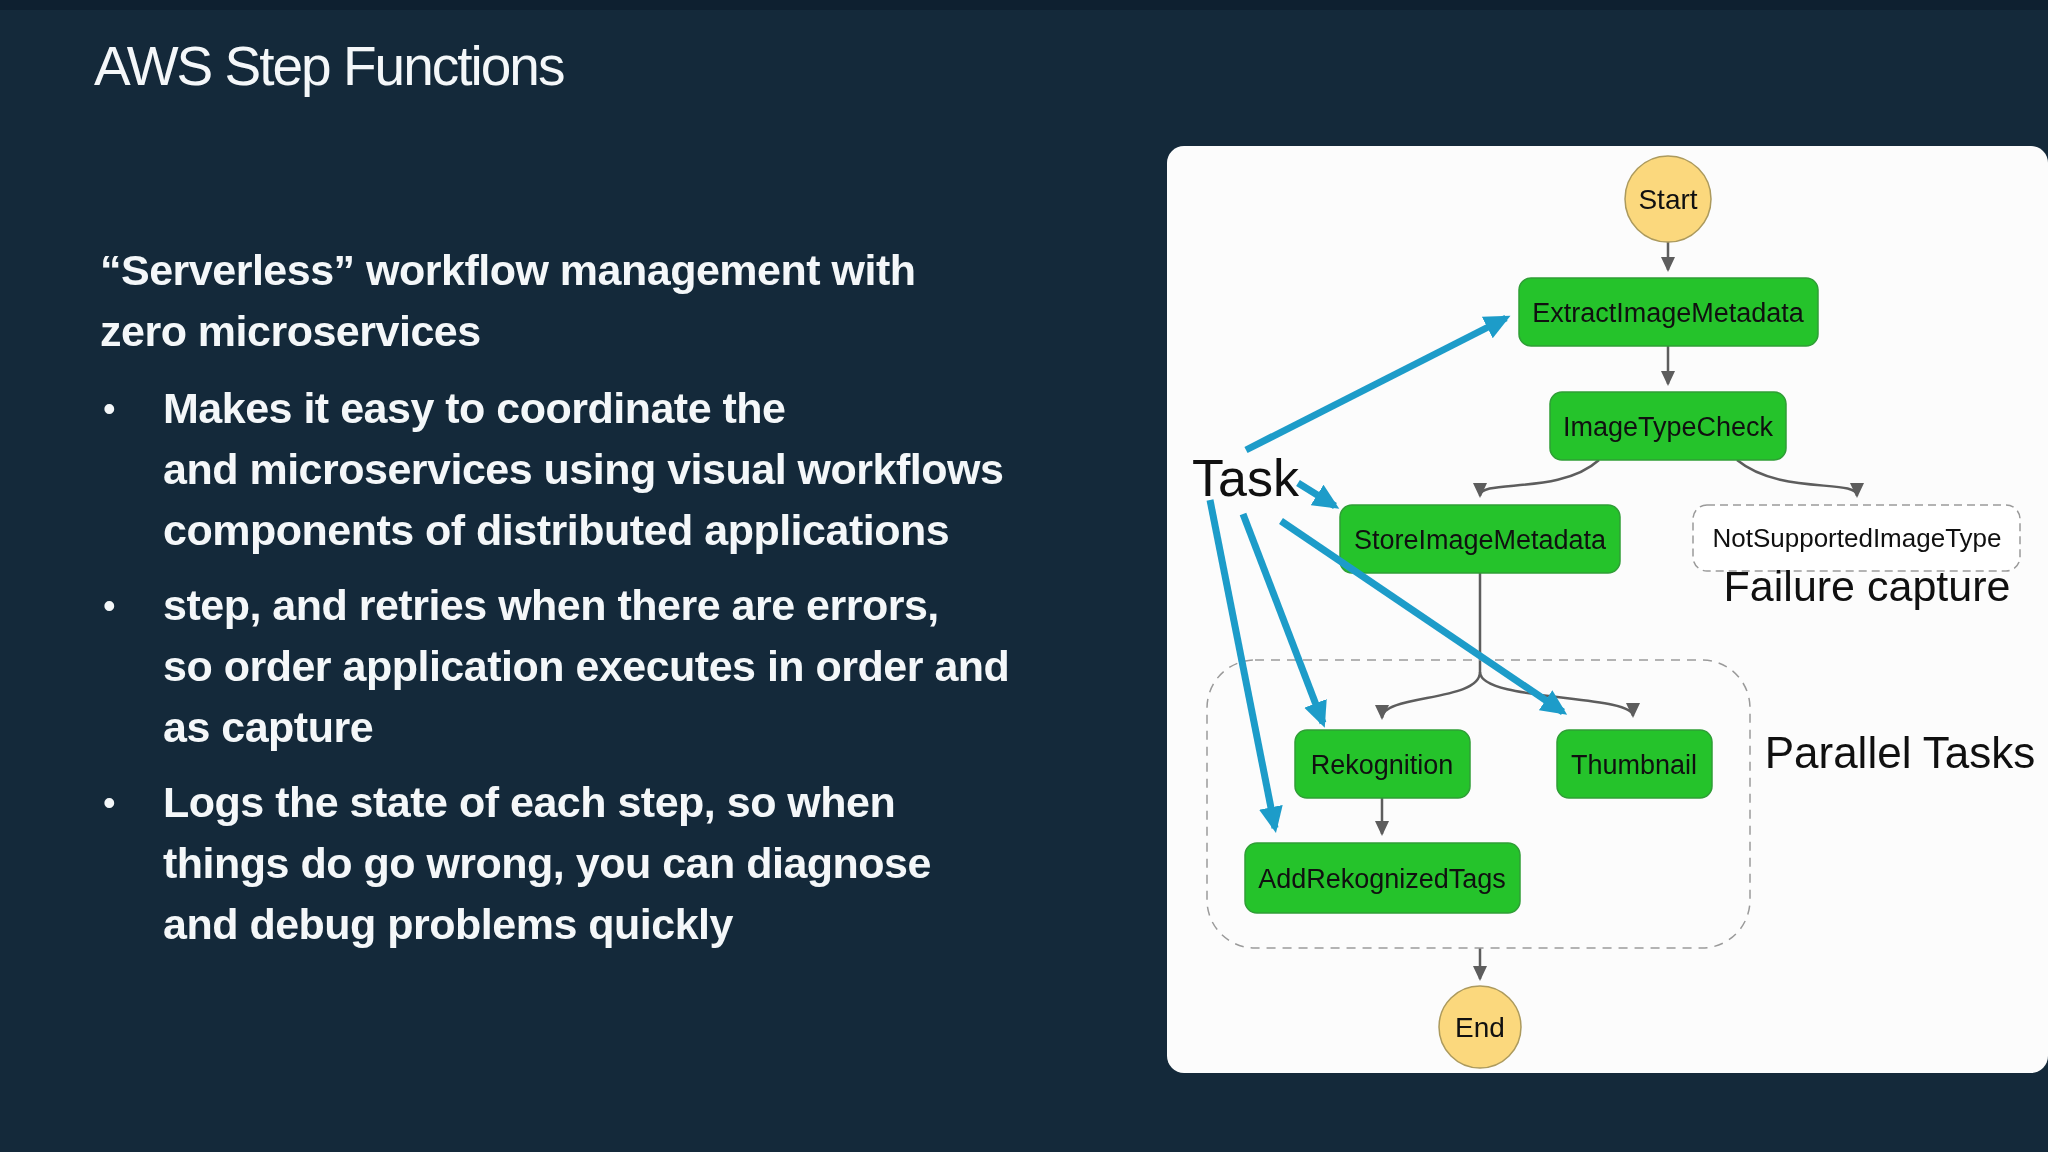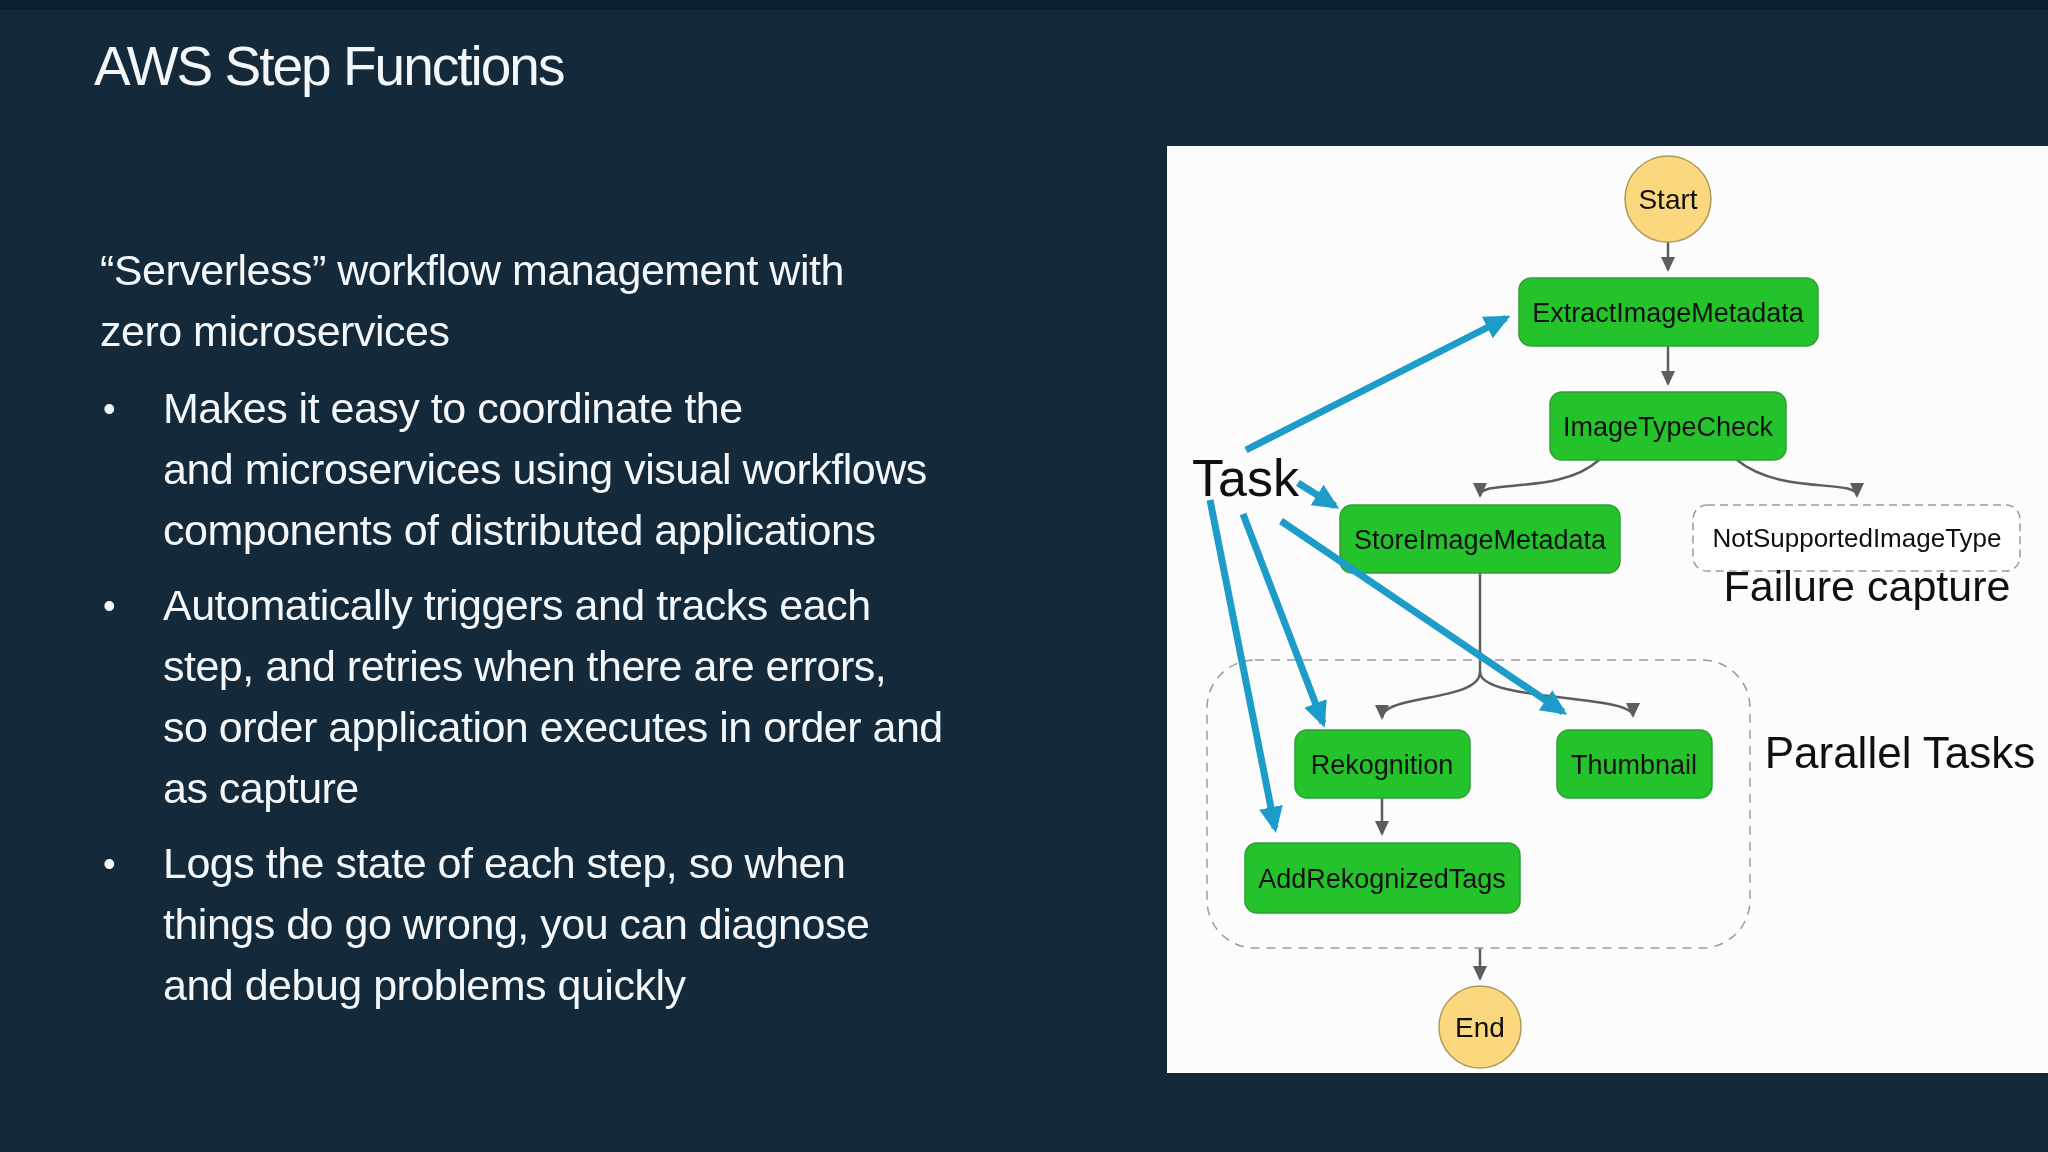--- a/index.html
+++ b/index.html
@@ -16,29 +16,30 @@
     color:var(--text);
   }
   .top-strip{position:absolute;left:0;top:0;width:2048px;height:10px;background:var(--top-strip);}
   .slide-title{
     position:absolute;left:94px;top:34px;
     font-size:55px;font-weight:400;letter-spacing:-2px;color:var(--text);
     white-space:nowrap;
   }
   .body-copy{position:absolute;left:100px;top:240px;width:1060px;font-size:43px;line-height:61px;letter-spacing:-0.5px;}
   .intro{margin-bottom:16px;}
-  .line{white-space:nowrap;}
+  .line{white-space:nowrap;font-weight:bold;}
   .bullet-item{position:relative;padding-left:63px;margin-bottom:14px;}
   .bullet-dot{
     position:absolute;left:3px;top:0;
     font-size:36px;line-height:61px;
   }
   .diagram-panel{
     position:absolute;left:1167px;top:146px;width:881px;height:927px;
     background:var(--panel);
+    border-radius:17px;
   }
   .diagram-panel svg{display:block;}
   text{font-family:"Liberation Sans","DejaVu Sans",sans-serif;fill:var(--node-text);}
   .task-box{fill:var(--green);stroke:var(--green-border);stroke-width:1.5;}
   .terminal{fill:var(--yellow);stroke:var(--yellow-border);stroke-width:1.5;}
   .dashed-box{fill:#fff;stroke:var(--dash);stroke-width:1.5;stroke-dasharray:8 5;}
   .parallel-box{fill:none;stroke:var(--dash);stroke-width:1.5;stroke-dasharray:9 7;}
   .connector{fill:none;stroke:var(--gray);stroke-width:2.5;}
   .blue-arrow{fill:none;stroke:var(--blue);stroke-width:7;}
   .gray-fill{fill:var(--gray);}
@@ -65,21 +66,20 @@
 
   <div class="bullet-item">
     <span class="bullet-dot">•</span>
     <div class="line">Makes it easy to coordinate the</div>
     <div class="line">and microservices using visual workflows</div>
     <div class="line">components of distributed applications</div>
   </div>
 
   <div class="bullet-item">
     <span class="bullet-dot">•</span>
-    <div class="line">Automatically triggers and tracks each</div>
     <div class="line">step, and retries when there are errors,</div>
     <div class="line">so order application executes in order and</div>
     <div class="line">as capture</div>
   </div>
 
   <div class="bullet-item">
     <span class="bullet-dot">•</span>
     <div class="line">Logs the state of each step, so when</div>
     <div class="line">things do go wrong, you can diagnose</div>
     <div class="line">and debug problems quickly</div>

